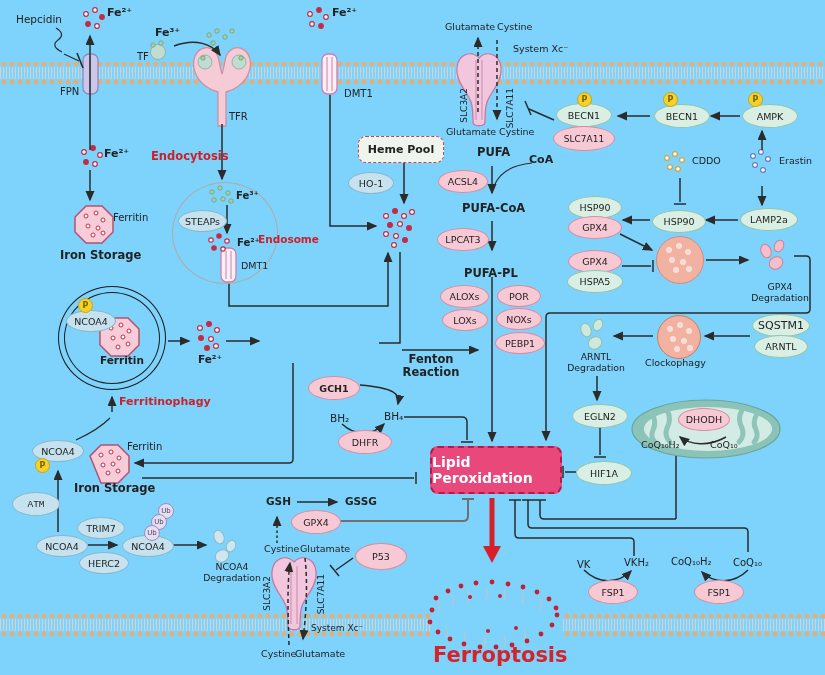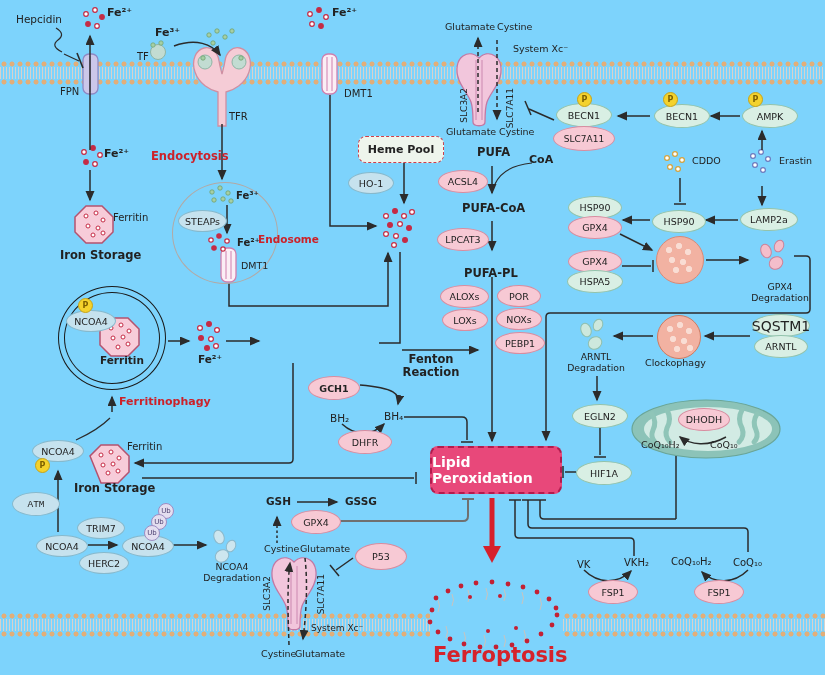--- a/index.html
+++ b/index.html
@@ -519,21 +519,21 @@
   <div class="oval pink" style="left:568px;top:250px;width:52px;height:21px;">
       <span>GPX4</span>
     </div>
   <div class="oval green" style="left:567px;top:270px;width:54px;height:21px;">
       <span>HSPA5</span>
     </div>
   <div class="lbl ctr" style="left:744px;top:282px;width:72px;font-size:9.3px;">
     <span>GPX4</span><br><span>Degradation</span>
   </div>
 
-  <div class="oval green" style="left:752px;top:314px;width:56px;height:21px;font-size:14px;align-items:center;">
+  <div class="oval green" style="left:752px;top:314px;width:56px;height:21px;font-size:11px;align-items:center;">
       <span>SQSTM1</span>
     </div>
   <div class="oval green" style="left:754px;top:335px;width:52px;height:21px;">
       <span>ARNTL</span>
     </div>
   <div class="lbl" style="left:645px;top:358px;font-size:9.5px;">Clockophagy</div>
   <div class="lbl ctr" style="left:556px;top:352px;width:80px;font-size:9.3px;">
     <span>ARNTL</span><br><span>Degradation</span>
   </div>
   <div class="oval green" style="left:572px;top:404px;width:54px;height:22px;">

